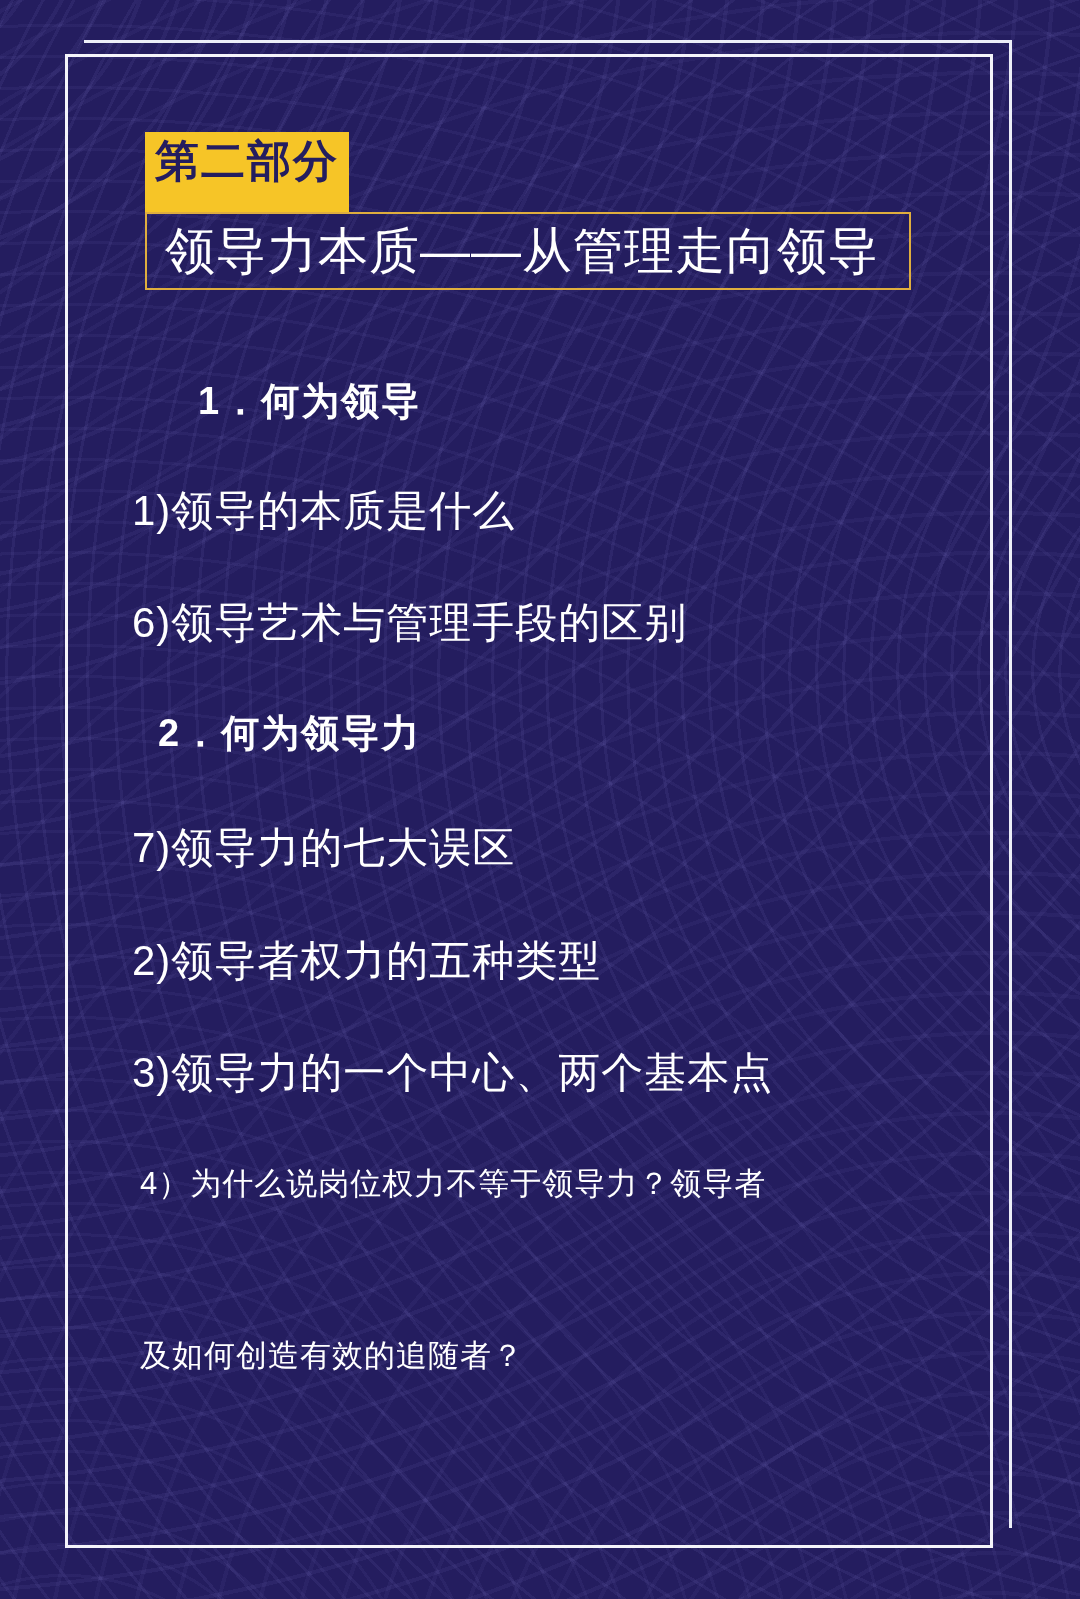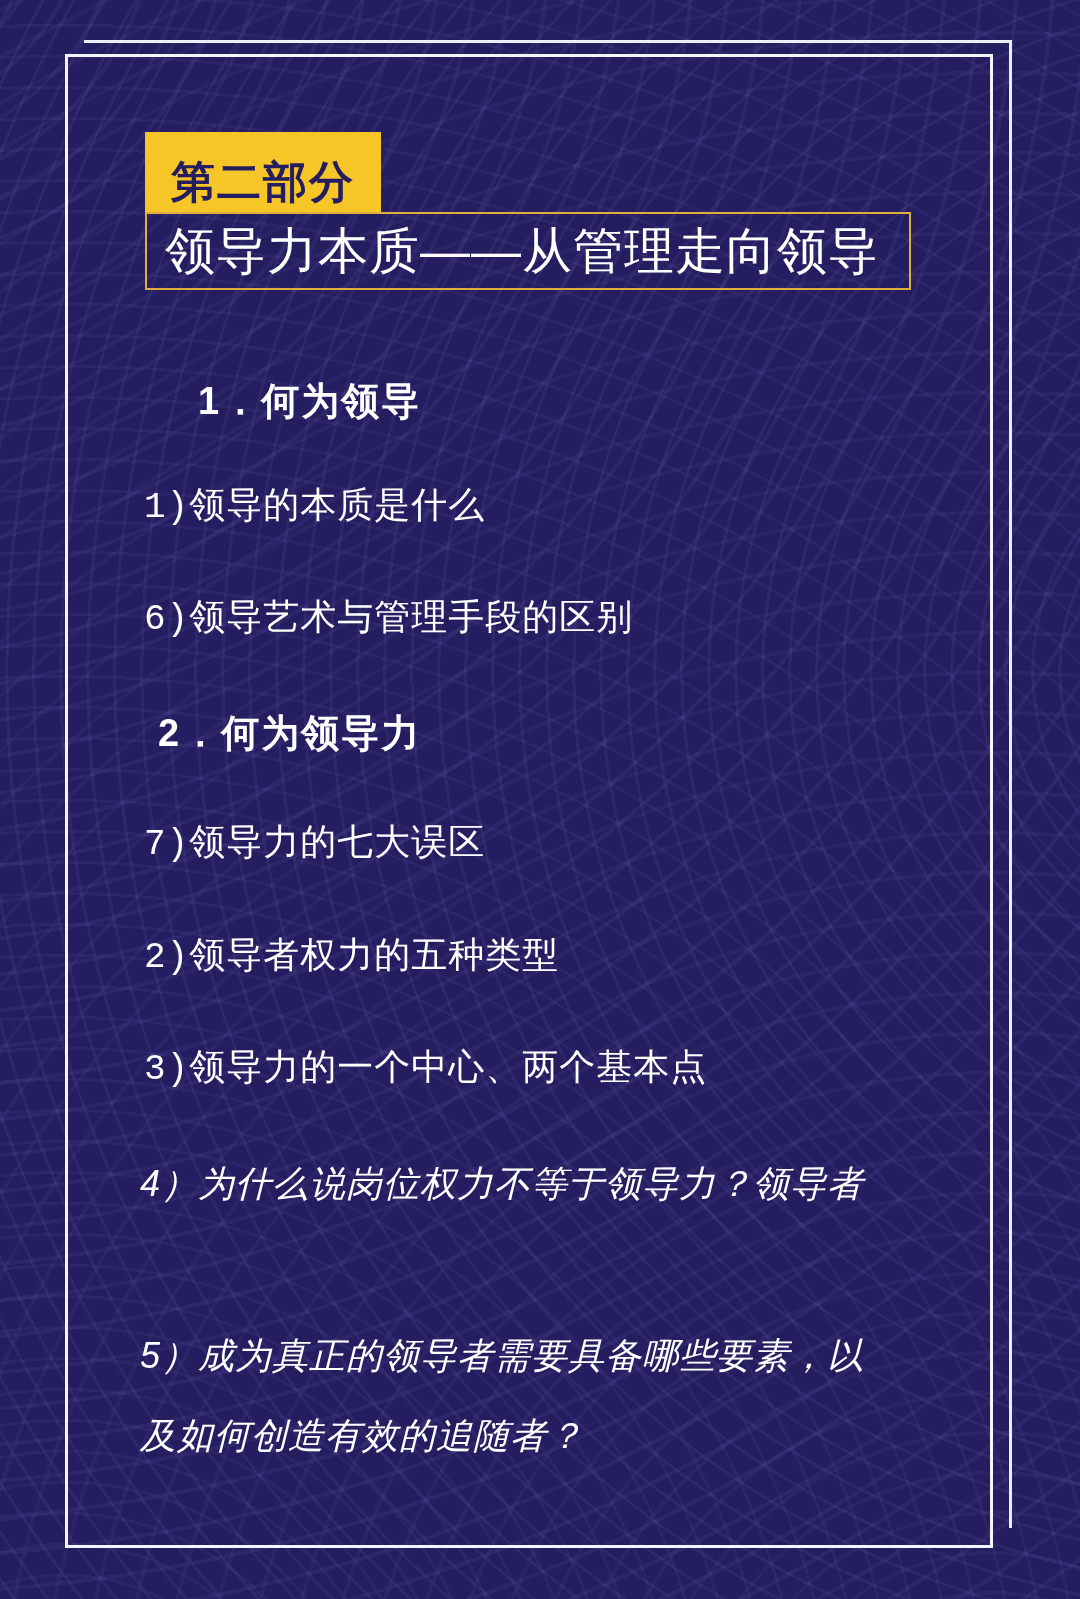--- a/index.html
+++ b/index.html
@@ -18,48 +18,47 @@
   .accent-frame{
     position:absolute;left:84px;top:40px;width:928px;height:1488px;
     border-top:3px solid #eceef8;border-right:3px solid #eceef8;
     box-sizing:border-box;pointer-events:none;
   }
   .main-frame{
     position:absolute;left:65px;top:54px;width:928px;height:1494px;
     border:3px solid #f4f4fa;box-sizing:border-box;pointer-events:none;
   }
   .badge{
-    position:absolute;left:145px;top:132px;width:236px;height:80px;
+    position:absolute;left:145px;top:132px;width:204px;height:80px;
     background:#f6c527;color:#241d5f;
-    display:flex;align-items:flex-end;justify-content:center;
+    display:flex;align-items:flex-start;justify-content:center;
     font-size:44px;font-weight:bold;letter-spacing:2px;z-index:3;
   }
   .title-box{
     position:absolute;left:145px;top:212px;width:766px;height:78px;
     border:2px solid #dfae3e;box-sizing:border-box;
     display:flex;align-items:center;
     padding-left:18px;z-index:2;
   }
   .title-text{
     color:#ffffff;font-size:50px;font-weight:normal;letter-spacing:1px;
     white-space:nowrap;
   }
   .sec-heading{
     position:absolute;left:158px;color:#ffffff;
     font-size:38px;font-weight:bold;letter-spacing:2px;line-height:1.15;
   }
   .outline-item{
-    position:absolute;left:144px;color:#ffffff;
-    font-size:36px;font-weight:400;letter-spacing:1px;line-height:1.15;
+    position:absolute;left:132px;color:#ffffff;
+    font-size:42px;font-weight:400;letter-spacing:1px;line-height:1.15;
     white-space:nowrap;
-    font-family:Liberation Mono, monospace;
   }
   .outline-block{
     position:absolute;left:140px;width:800px;color:#ffffff;
-    font-size:36px;font-weight:400;letter-spacing:1px;line-height:80px;font-style:italic;
+    font-size:31px;font-weight:400;letter-spacing:1px;line-height:80px;
   }
   #h1{top:380px;margin-left:40px;} 
   #i1{top:487px;} 
   #i2{top:599px;}
   #h2{top:712px;}
   #i3{top:824px;}
   #i4{top:937px;}
   #i5{top:1049px;text-align:right;}
   #b4{top:1144px;}
   #b5{top:1316px;}
@@ -89,17 +88,16 @@
 
   <div id="i3" class="outline-item">7)领导力的七大误区</div>
   <div id="i4" class="outline-item">2)领导者权力的五种类型</div>
   <div id="i5" class="outline-item">3)领导力的一个中心、两个基本点</div>
 
   <div id="b4" class="outline-block">
     <div>4）为什么说岗位权力不等于领导力？领导者</div>
   </div>
 
   <div id="b5" class="outline-block">
-    <div>5）成为真正的领导者需要具备哪些要素，以</div>
     <div>及如何创造有效的追随者？</div>
   </div>
 
 </div>
 
 </body></html>

